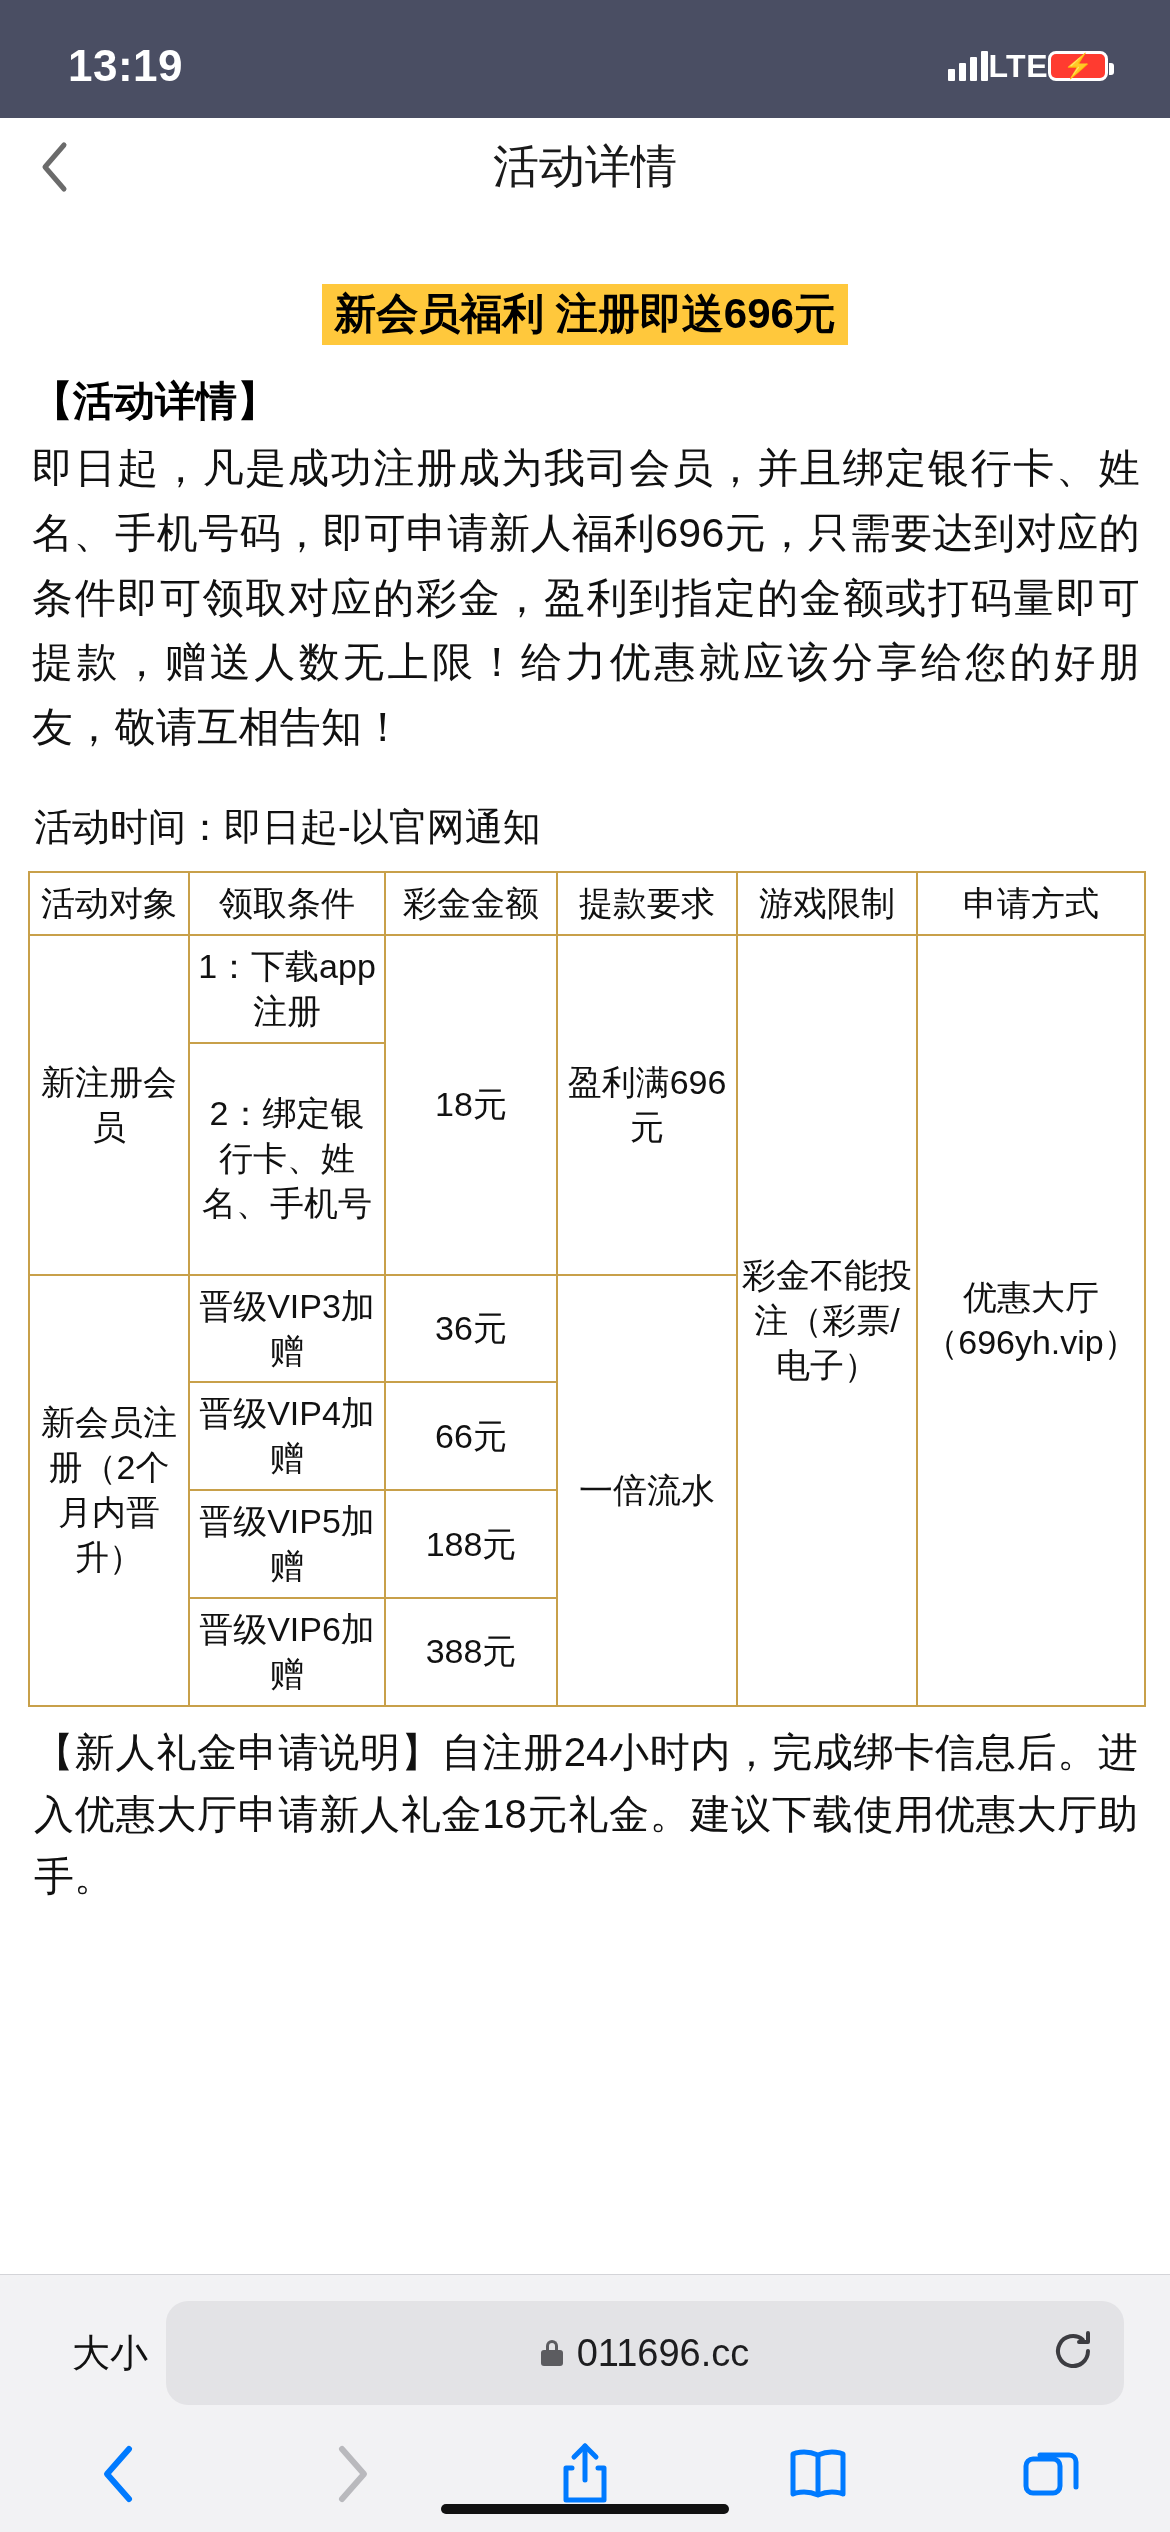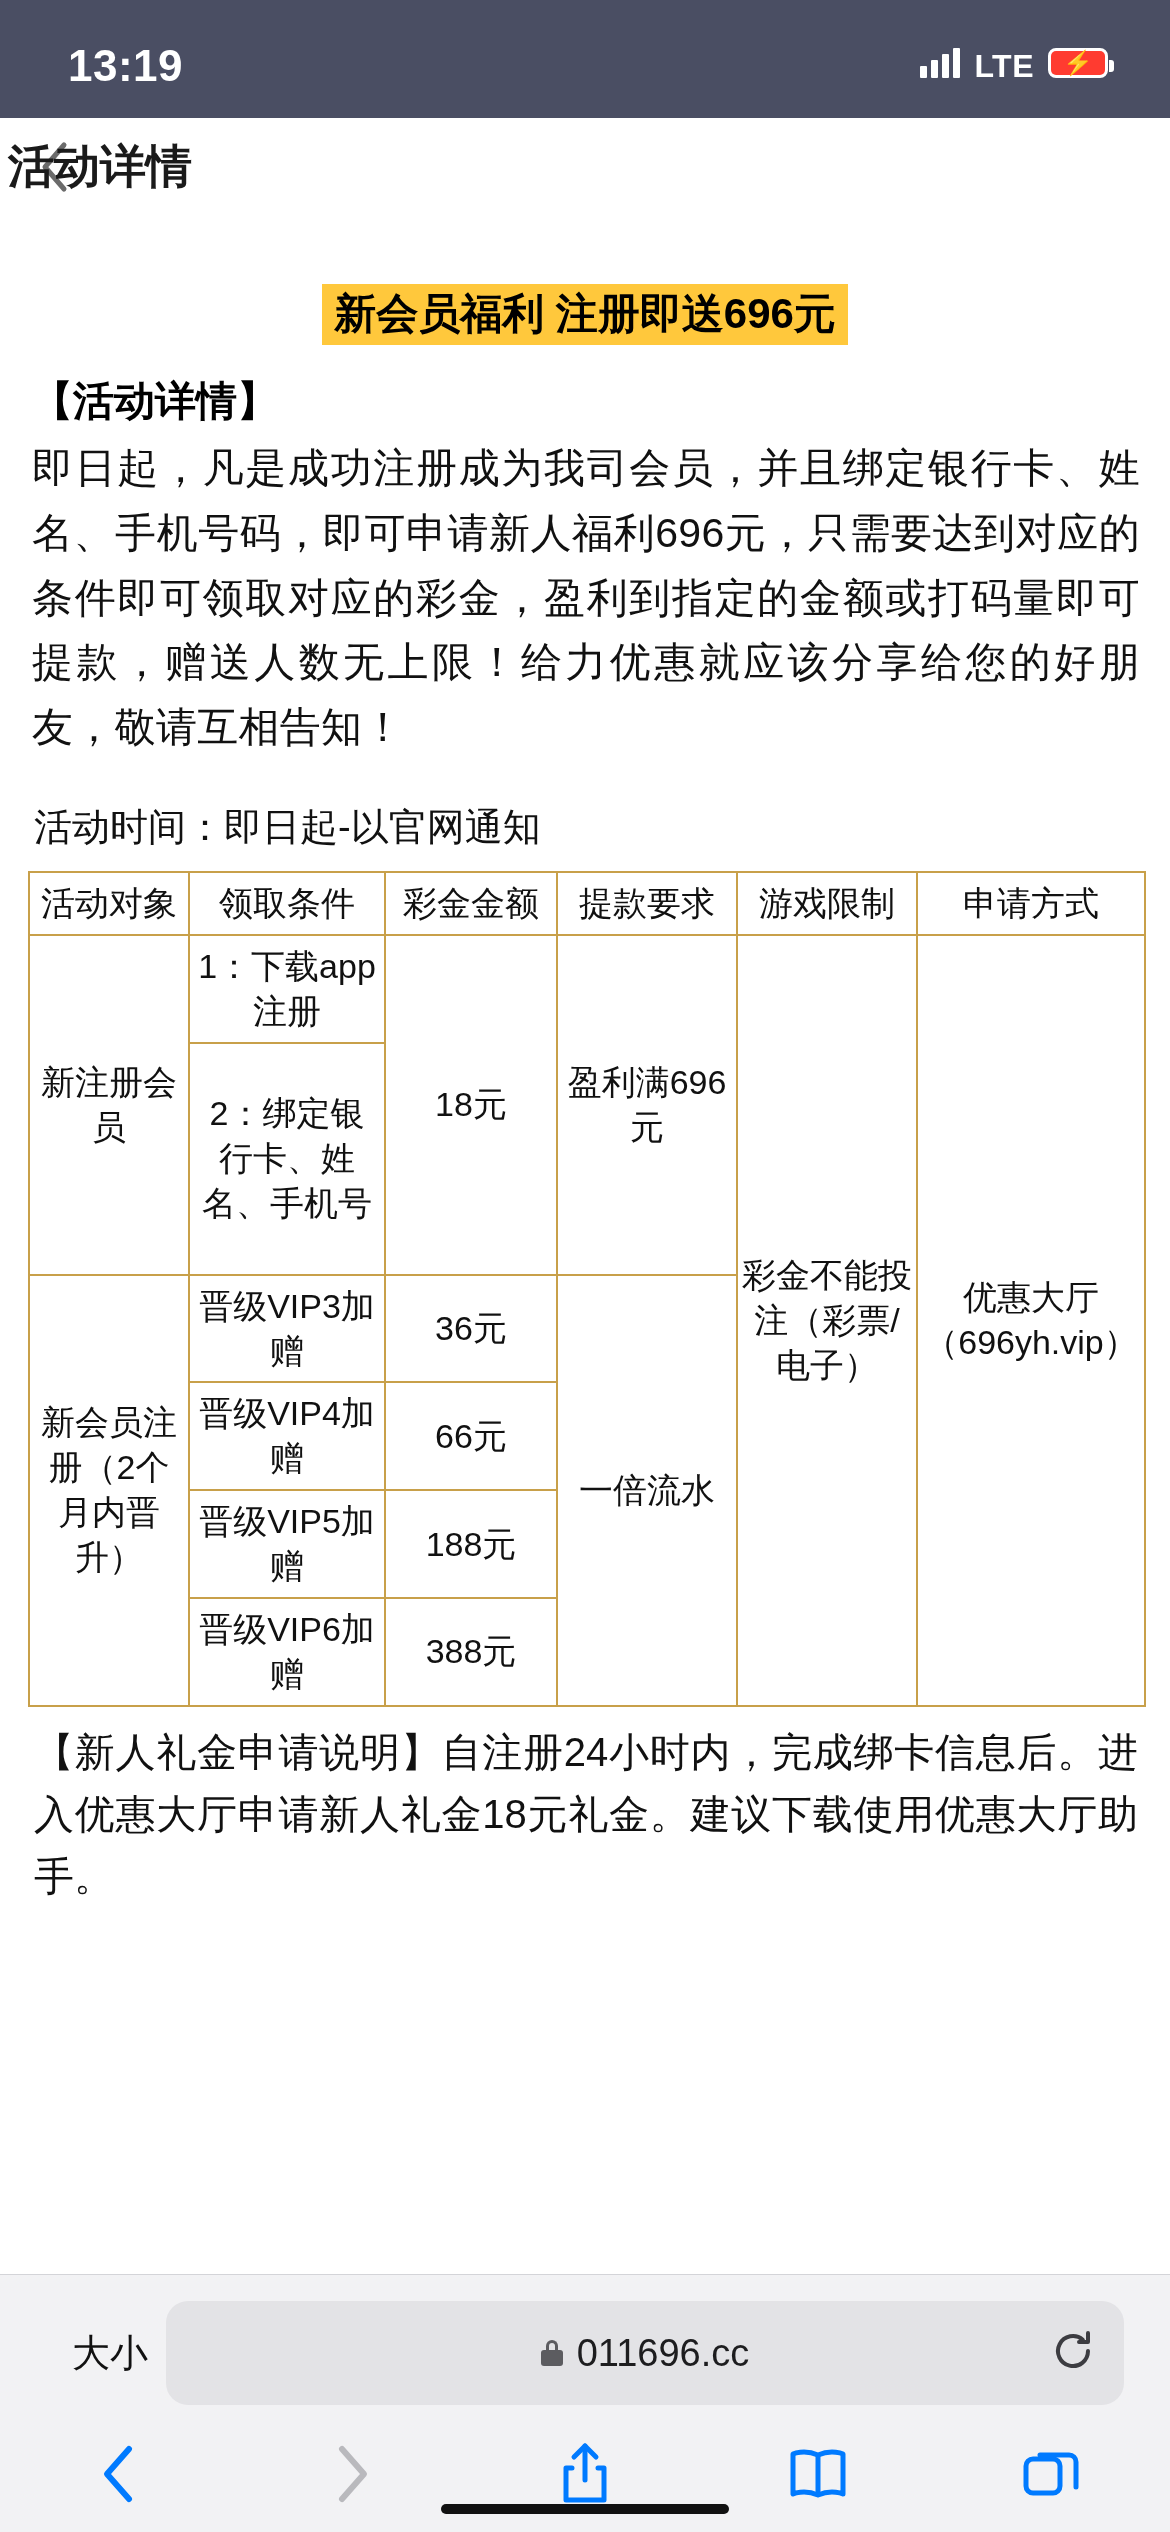--- a/index.html
+++ b/index.html
@@ -31,22 +31,21 @@
     flex: 0 0 auto;
   }
   .status-time {
     font-size: 44px;
     font-weight: bold;
     letter-spacing: 0.5px;
     padding-top: 14px;
   }
   .status-right {
     display: flex;
-    align-items: flex-start;
-    gap: 14px;
+    align-items: center;
     padding-top: 14px;
   }
   .signal-bars { display: flex; align-items: flex-end; gap: 4px; height: 30px; }
   .signal-bars i { display: block; width: 7px; background: #ffffff; border-radius: 1px; }
   .signal-bars i:nth-child(1) { height: 12px; }
   .signal-bars i:nth-child(2) { height: 18px; }
   .signal-bars i:nth-child(3) { height: 24px; }
   .signal-bars i:nth-child(4) { height: 30px; background: #ffffff; }
   .lte-label { font-size: 32px; font-weight: bold; letter-spacing: 0.5px; }
   .battery {
@@ -96,24 +95,24 @@
   .nav-back {
     width: 110px;
     display: flex;
     align-items: center;
     justify-content: center;
     height: 100%;
   }
   .nav-back svg { display: block; }
   .nav-title {
     position: absolute;
-    left: 8px; right: 0;
-    text-align: left;
+    left: 0; right: 0;
+    text-align: center;
     font-size: 46px;
-    font-weight: bold;
+    font-weight: normal;
     color: #1a1a1a;
   }
 
   
   .content {
     flex: 1 1 auto;
     overflow: hidden;
     background: #ffffff;
     padding: 0 26px;
     position: relative;

